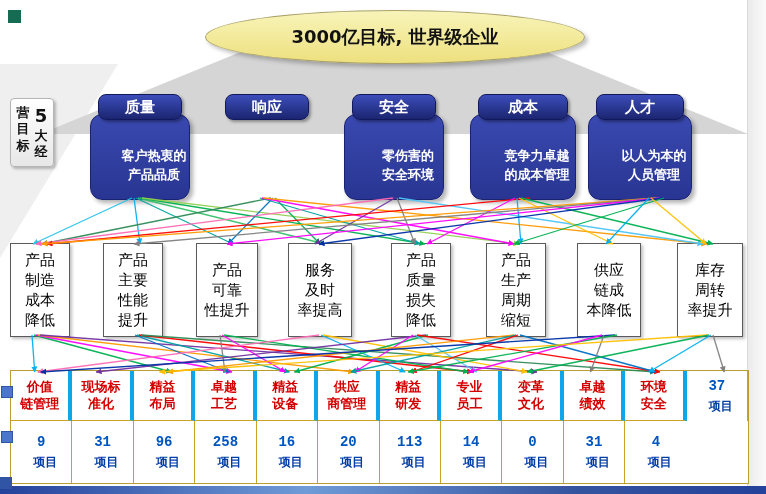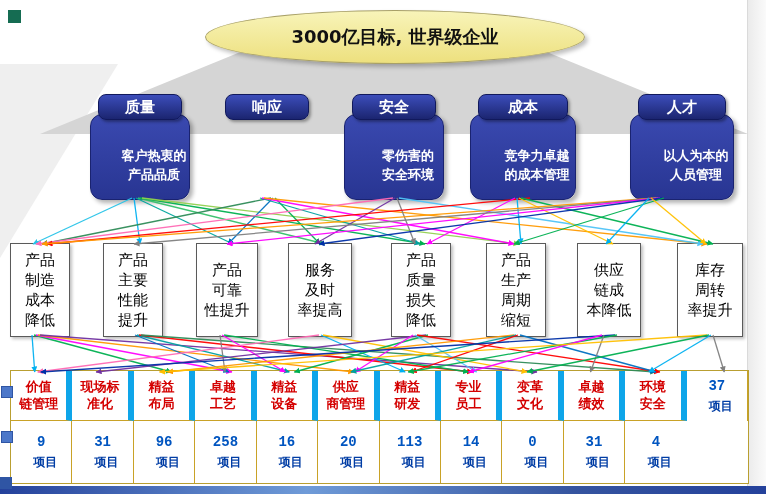--- a/index.html
+++ b/index.html
@@ -47,21 +47,21 @@
     background:linear-gradient(#3A49B0,#283592);
     border:1px solid #1A2370;box-shadow:3px 3px 4px rgba(0,0,0,.3);
     color:#fff;font-size:13px;font-weight:bold;text-align:center;
     white-space:pre-line;line-height:1.5;
     display:flex;align-items:center;justify-content:center;padding-top:16px;padding-left:28px;
   }
   #goal-0{left:90px;width:100px;}
   #goal-1{left:217px;width:100px;}
   #goal-2{left:344px;width:100px;}
   #goal-3{left:470px;width:106px;}
-  #goal-4{left:630px;width:104px;}
+  #goal-4{left:588px;width:104px;}
   
   .metric{
     position:absolute;top:243px;height:92px;z-index:2;
     background:#fff;border:1px solid #5a5a5a;
     box-shadow:2px 2px 3px rgba(0,0,0,.25);
     display:flex;align-items:center;justify-content:center;
     font-size:15px;color:#000;text-align:center;
     white-space:pre-line;line-height:1.35;
   }
   #metric-0{left:10px;width:58px;}
@@ -73,21 +73,21 @@
   #metric-6{left:577px;width:62px;}
   #metric-7{left:677px;width:64px;}
   
   .program-table{
     position:absolute;left:10px;top:370px;width:737px;z-index:2;
     display:grid;grid-template-columns:repeat(12,1fr);
     grid-template-rows:50px 62px;
     background:#fff;border:1px solid #B99F31;
   }
   .prog-head{
-    border-right:6px solid #0ea5e9;border-bottom:1px solid #C9A227;
+    border-right:4px solid #0ea5e9;border-bottom:1px solid #C9A227;
     display:flex;align-items:center;justify-content:center;
     color:#D40000;font-weight:bold;font-size:13px;text-align:center;
     white-space:pre-line;line-height:1.25;
   }
   .prog-body{
     border-right:1px solid #C9A227;
     display:flex;flex-direction:column;align-items:center;justify-content:center;
   }
   .prog-head:nth-child(12),.prog-body:last-child{border-right:none;}
   .prog-count{color:#0055C0;font-weight:bold;font-size:14px;font-family:Liberation Mono, monospace;}
@@ -118,20 +118,24 @@
     <polygon points="0,64 118,64 0,258" fill="#EFEFEF"></polygon>
     <polygon points="255,46 532,46 748,134 40,134" fill="#D5D5D5"></polygon>
   </svg>
 
   <div class="right-strip"></div>
 
   <div class="title-ellipse">
     <span>3000亿目标, 世界级企业</span>
   </div>
 
+  <div class="side-label">
+    <div class="side-col left">营目标</div>
+    <div class="side-col right">5大经</div>
+  </div>
 
   <div class="goal" id="goal-0">
     <div class="goal-pill">质量</div>
     <div class="goal-body">客户热衷的
 产品品质</div>
   </div>
   <div class="goal" id="goal-1">
     <div class="goal-pill">响应</div>
   </div>
   <div class="goal" id="goal-2">

